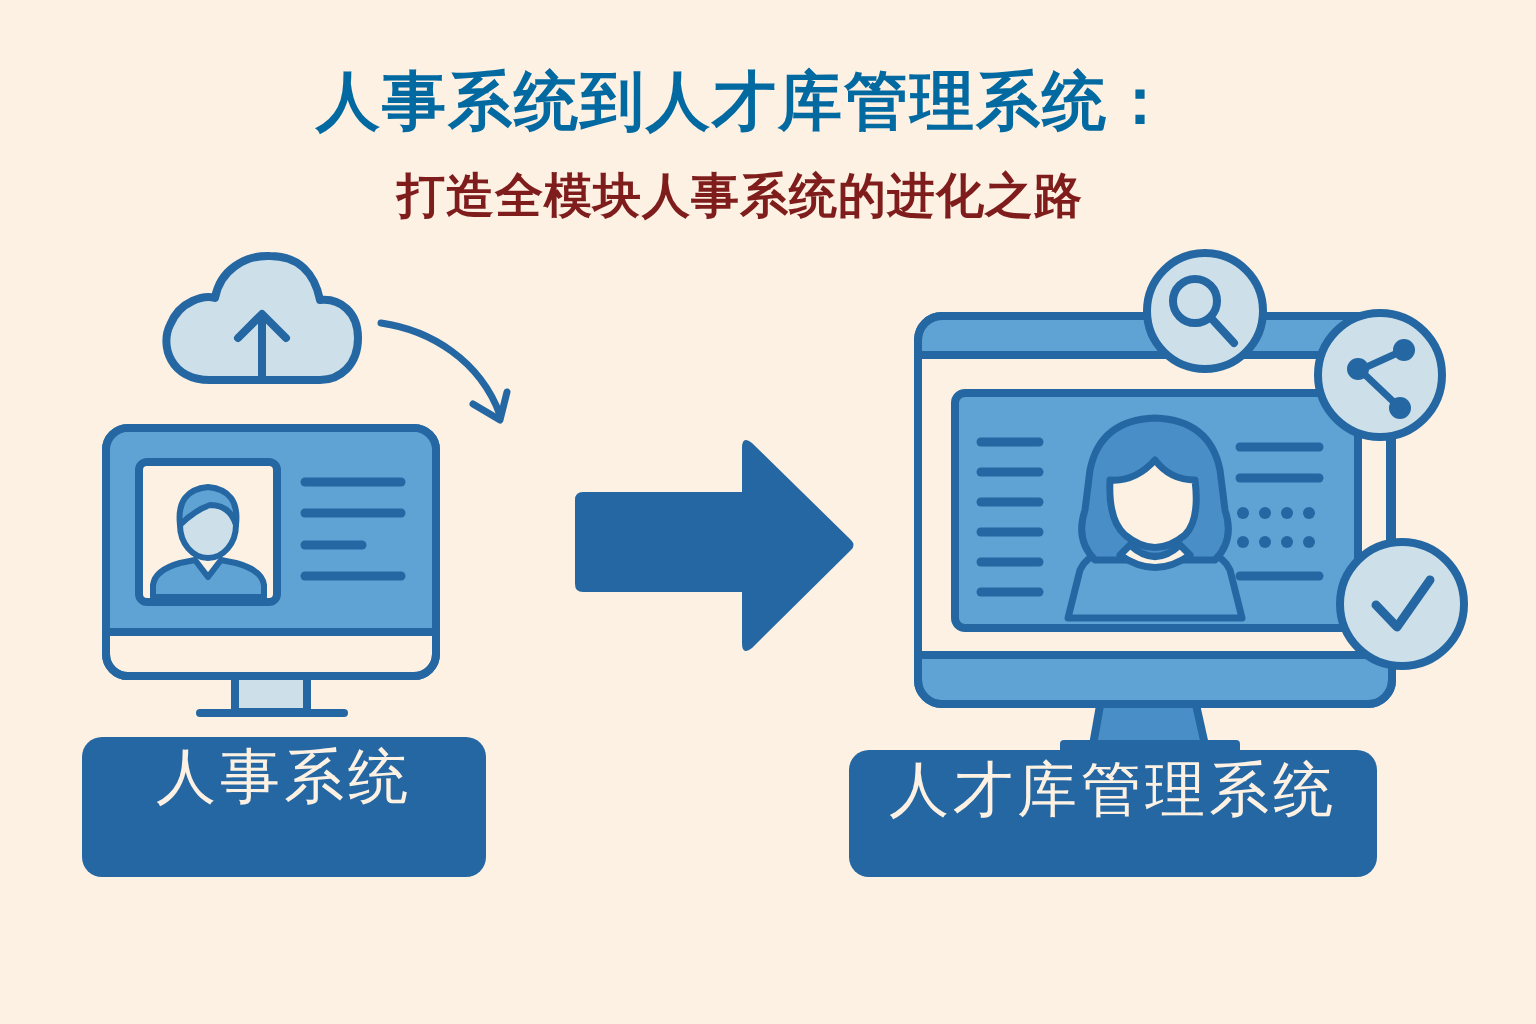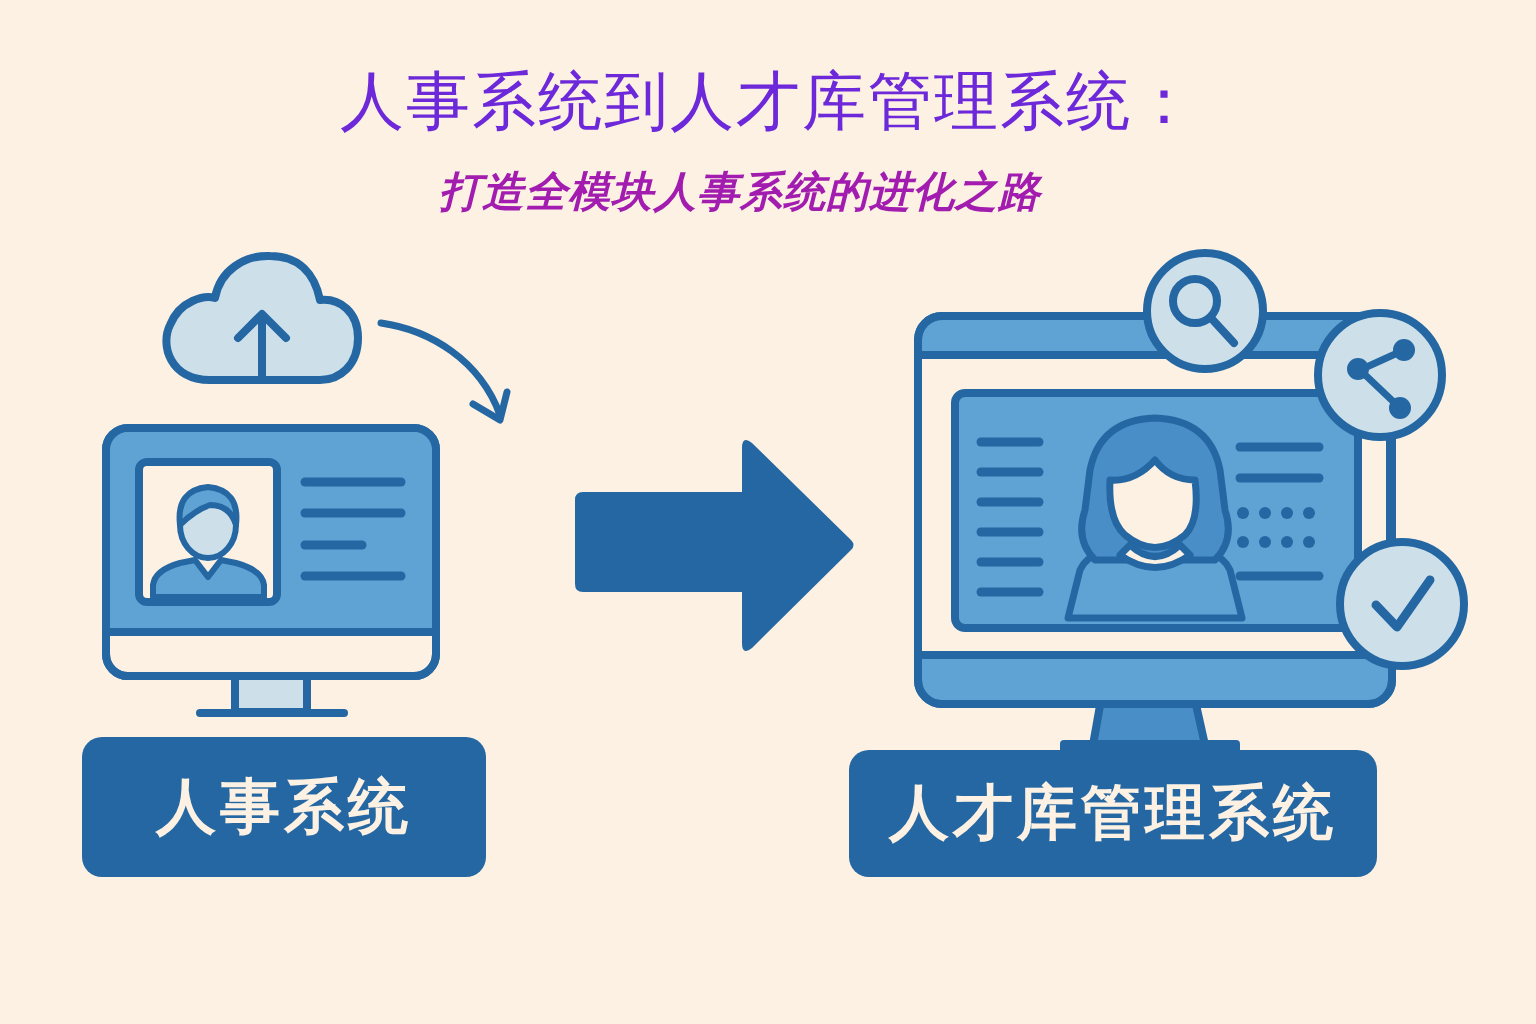--- a/index.html
+++ b/index.html
@@ -4,33 +4,33 @@
 <style>
   html, body { margin: 0; padding: 0; }
   body {
     width: 1536px; height: 1024px;
     background: #fcf1e3;
     position: relative; overflow: hidden;
     font-family: "DejaVu Sans", "Liberation Sans", sans-serif;
   }
   .title {
     position: absolute; left: 0; top: 58px; width: 1490px;
-    text-align: center; font-size: 64px; font-weight: normal;
-    color: #6d28d9; letter-spacing: 2px; padding-left: 24px;
+    text-align: center; font-size: 64px; font-weight: bold;
+    color: #0369a1; letter-spacing: 2px;
   }
   .subtitle {
     position: absolute; left: 0; top: 164px; width: 1480px;
-    text-align: center; font-size: 42px; font-weight: bold;
-    color: #a21caf; letter-spacing: 1px; font-style: italic;
+    text-align: center; font-size: 48px; font-weight: bold;
+    color: #7f1d1d; letter-spacing: 1px;
   }
   svg.art { position: absolute; left: 0; top: 0; }
   .label-box {
     position: absolute; background: #2467a2; border-radius: 20px;
-    color: #fcf1e3; font-weight: bold; display: flex;
-    align-items: center; justify-content: center;
+    color: #fcf1e3; font-weight: normal; display: flex;
+    align-items: flex-start; justify-content: center;
     letter-spacing: 4px;
   }
   .label-left { left: 82px; top: 737px; width: 404px; height: 140px; font-size: 60px; }
   .label-right { left: 849px; top: 750px; width: 528px; height: 127px; font-size: 60px; }
 </style>
 </head>
 <body>
 
 <div class="title">人事系统到人才库管理系统：</div>
 <div class="subtitle">打造全模块人事系统的进化之路</div>

